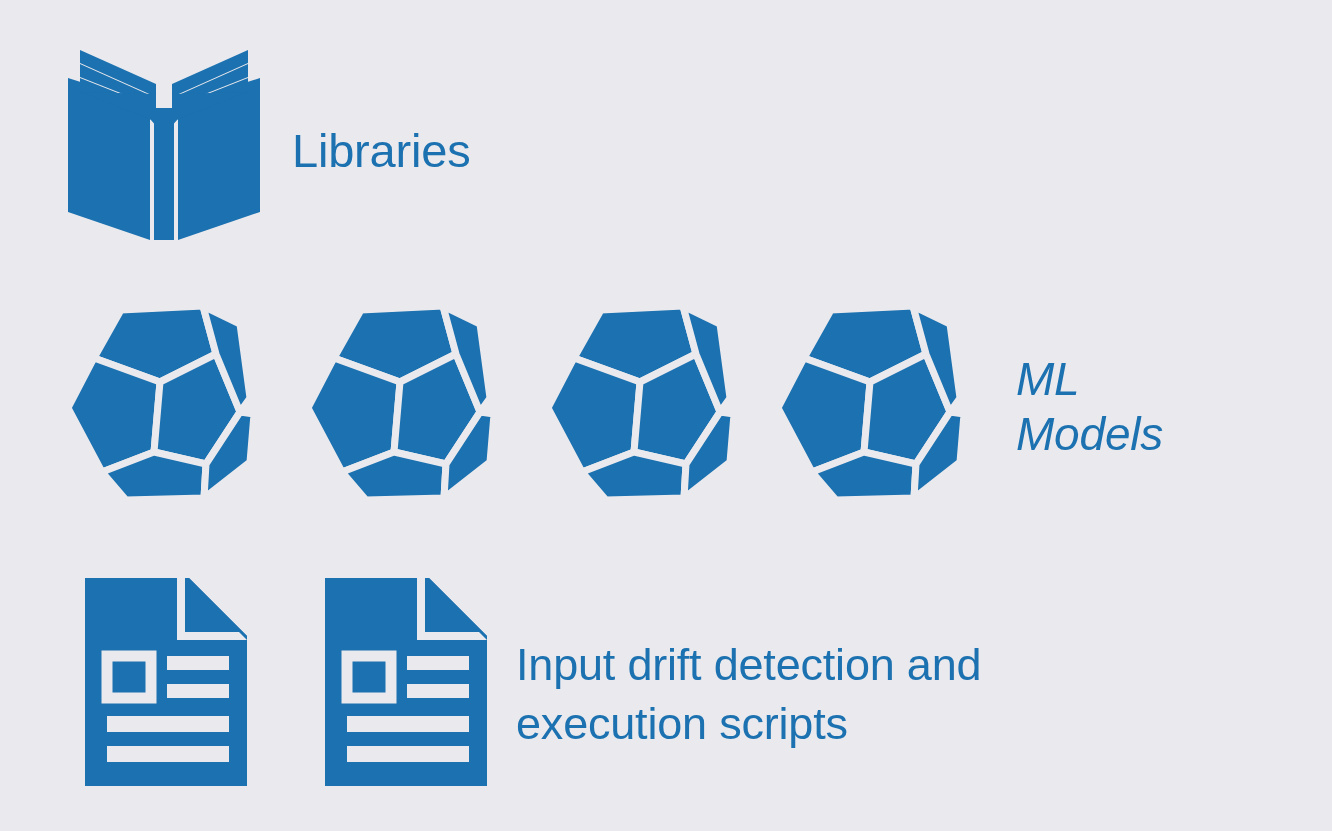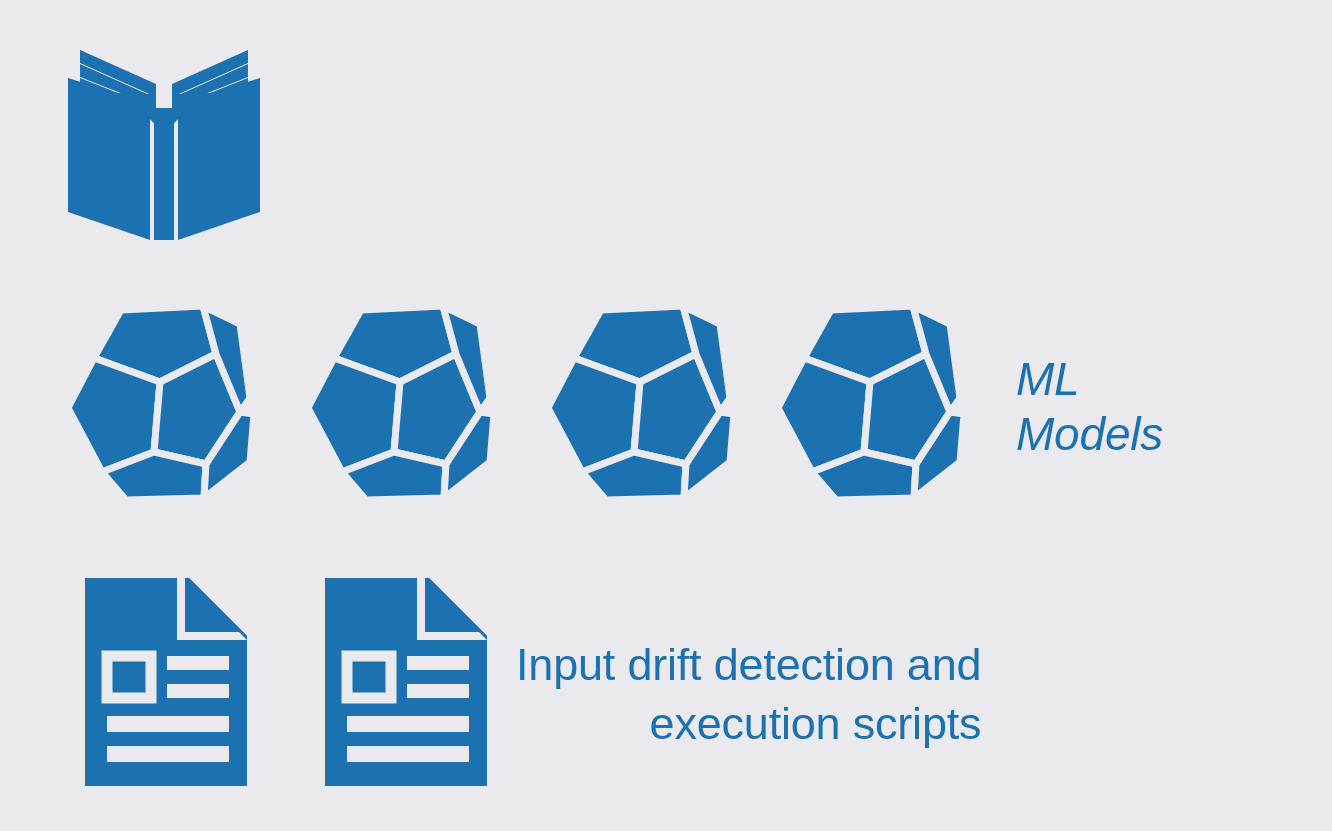--- a/index.html
+++ b/index.html
@@ -48,21 +48,20 @@
     font-size: 46px;
     line-height: 1.19;
     font-style: italic;
   }
 
   #label-scripts {
     left: 516px;
     top: 636px;
     font-size: 45px;
     line-height: 1.3;
-    text-align: right;
   }
 
   
   .icon-book   { left: 64px;  top: 46px;  width: 200px; height: 194px; }
   .icon-doc    { top: 578px;  width: 162px; height: 208px; }
   #doc-1       { left: 85px; }
   #doc-2       { left: 325px; }
   .icon-dodeca { top: 302px; width: 202px; height: 200px; }
   #dodeca-1 { left: 64px; }
   #dodeca-2 { left: 304px; }
@@ -91,20 +90,21 @@
 
       <path d="M16 46 L84 72 Q92 76 92 86 L92 48 L16 46 Z" fill="#1c71b0"></path>
 
       <path d="M184 4 L108 38 L108 51 L184 17 Z" fill="#1c71b0"></path>
       <path d="M184 18 L108 52 L108 61 L184 31 Z" fill="#1c71b0"></path>
       <path d="M184 32 L108 62 L108 71 L184 45 Z" fill="#1c71b0"></path>
       <path d="M184 46 L116 72 Q108 76 108 86 L108 48 L184 46 Z" fill="#1c71b0"></path>
     </svg>
   </div>
 
+  <div class="label" id="label-libraries">Libraries</div>
 
   <div class="abs icon-dodeca" id="dodeca-1">
     <svg class="icon-svg" viewBox="0 0 202 200" xmlns="http://www.w3.org/2000/svg" aria-hidden="true">
       <g fill="#1c71b0" stroke="#eaeaee" stroke-width="7" stroke-linejoin="round">
 
         <polygon points="57,8 139,4 152,52 96,80 30,56"></polygon>
 
         <polygon points="30,56 96,80 90,150 38,170 4,106"></polygon>
 
         <polygon points="96,80 152,52 176,110 142,162 90,150"></polygon>

